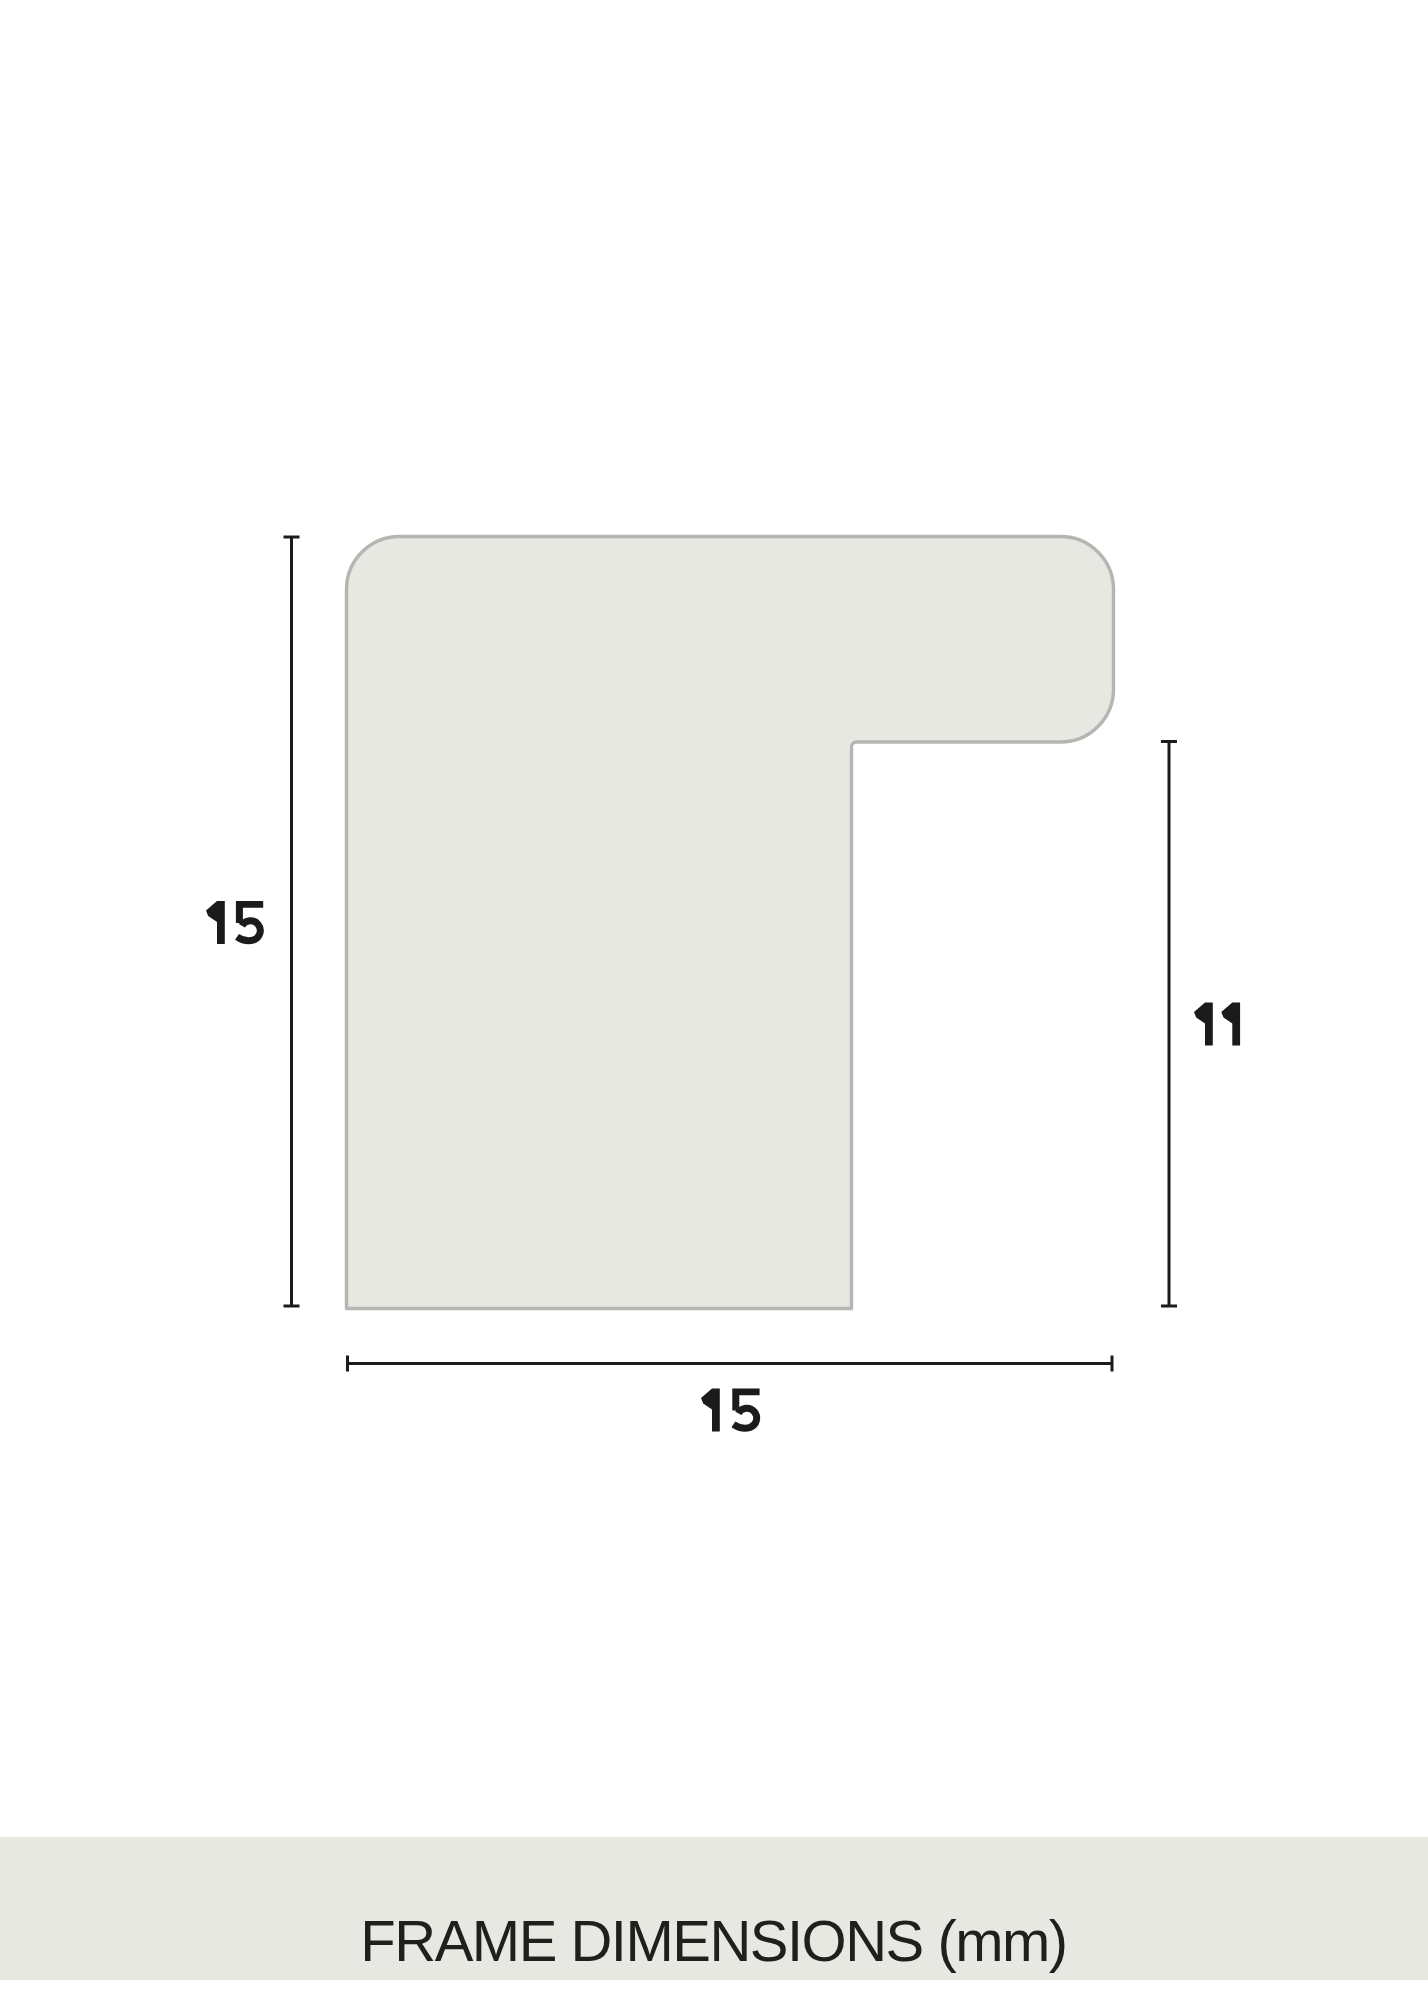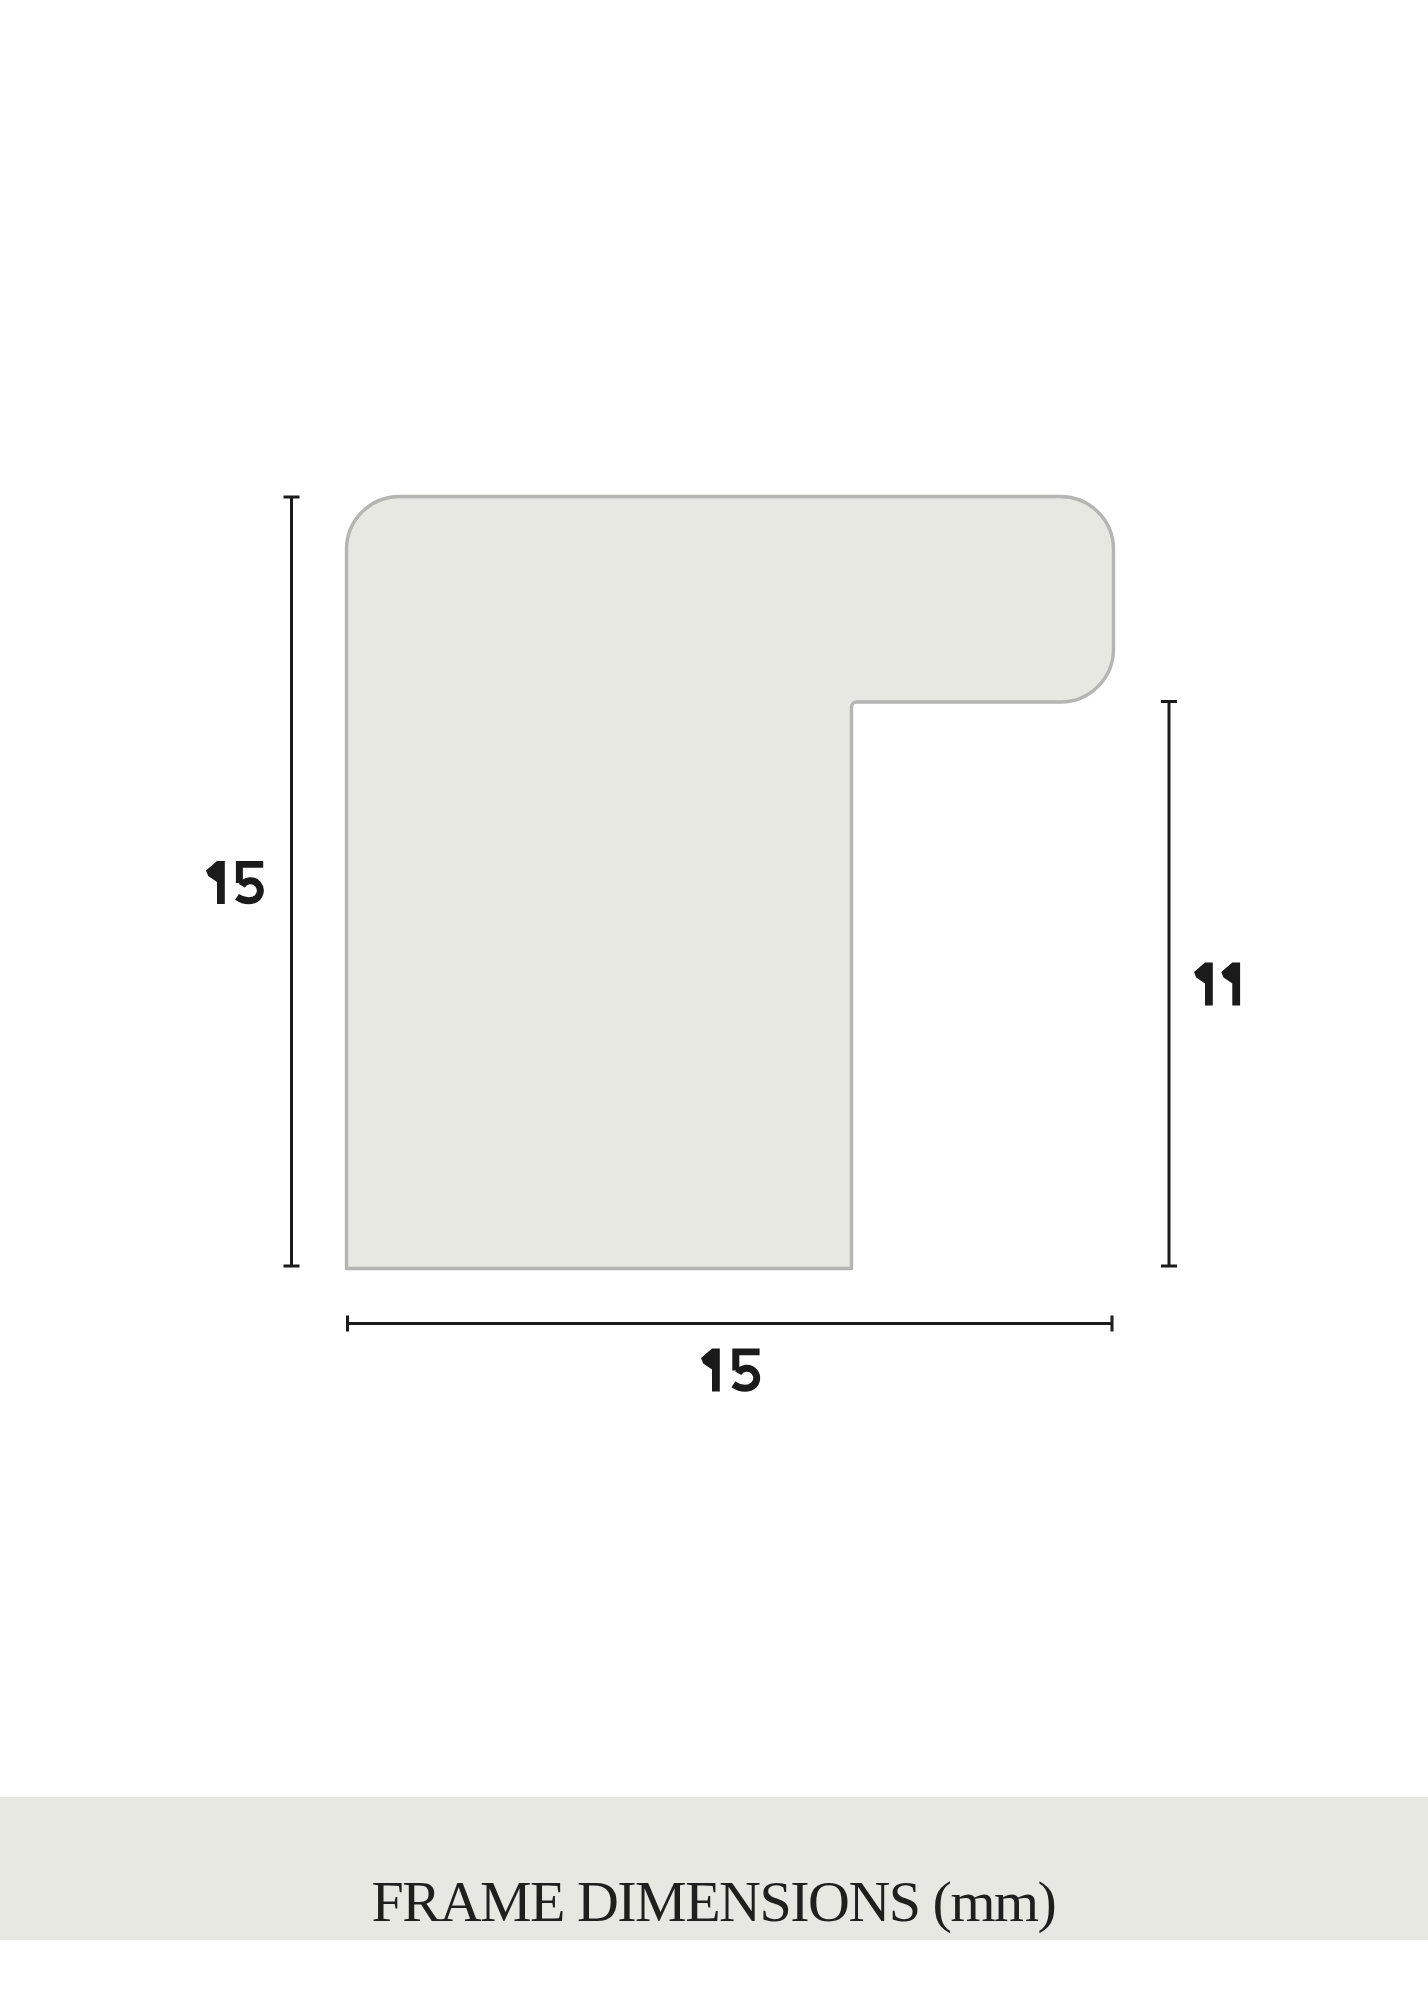--- a/index.html
+++ b/index.html
@@ -1,17 +1,17 @@
 <!DOCTYPE html>
 <html><head>
 <meta charset="utf-8">
 <style>
   html,body{margin:0;padding:0;background:#ffffff;}
   .page{position:relative;width:1428px;height:1940px;background:#ffffff;overflow:hidden;
-        font-family:Liberation Serif, serif;}
+        font-family:Liberation Sans, sans-serif;margin-top:40px;}
   svg{position:absolute;top:0;left:0;}
 </style>
 </head>
 <body>
 <div class="page">
 <svg width="1428" height="2000" viewBox="0 0 1428 2000">
   <defs>
     <path id="gone" d="M 11 -43 L 18.8 -43 L 18.8 0 L 11 0 L 11 -22 L 2.2 -28 L 0 -33.5 Z" fill="#1b1b1b"></path>
     <g id="gfive">
       <path d="M 1.5 -43 L 28.8 -43 L 28.8 -36.2 L 8.5 -36.2 L 8.5 -21 L 1.5 -21 Z" fill="#1b1b1b"></path>

